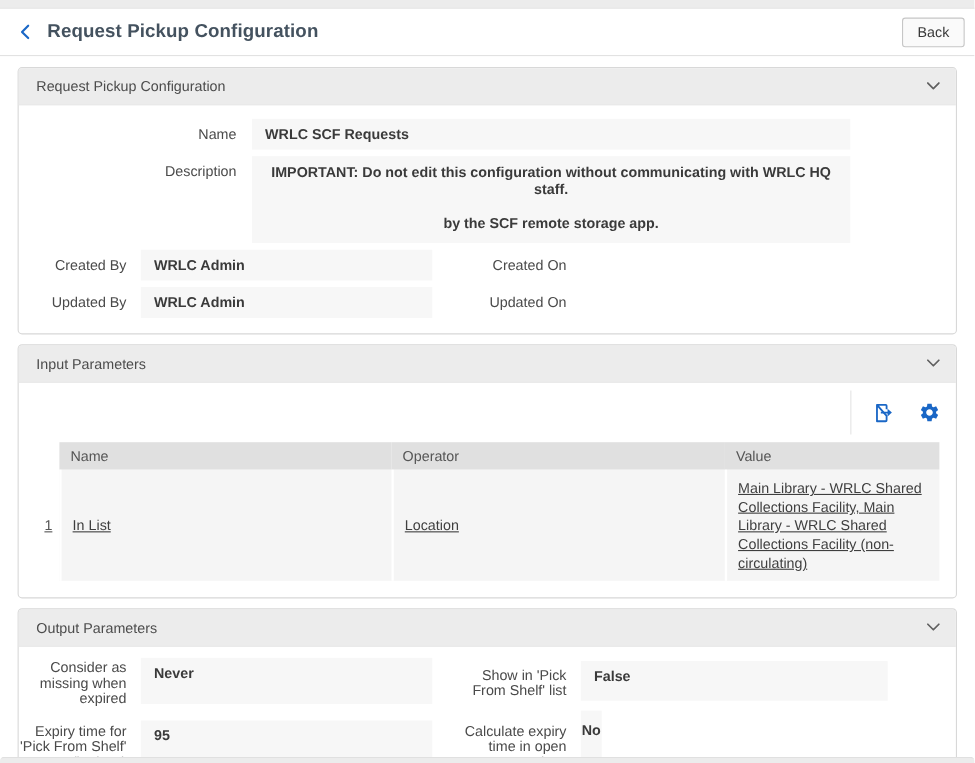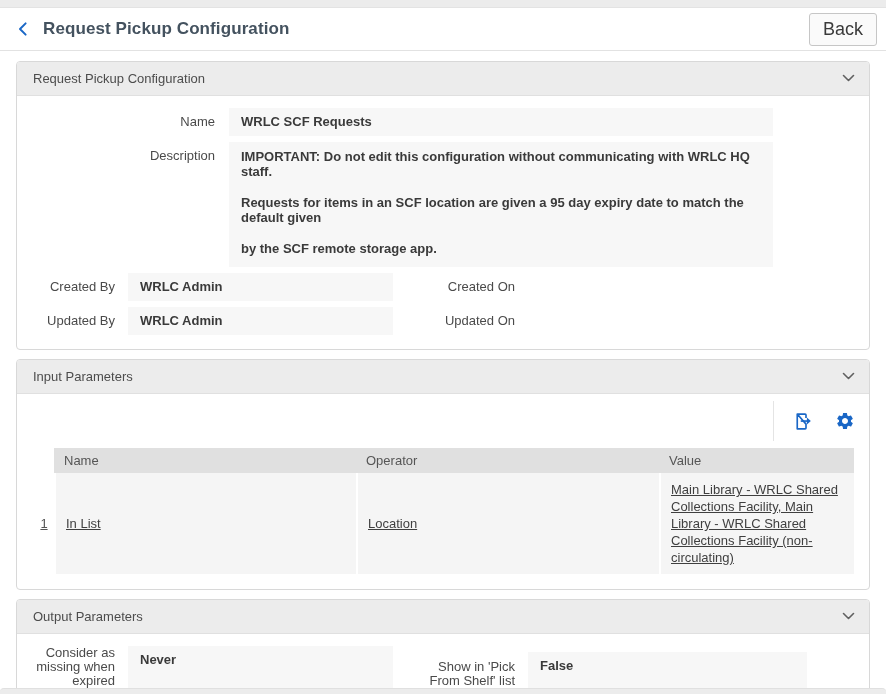--- a/index.html
+++ b/index.html
@@ -18,21 +18,21 @@
 
   
   .page-header {
     height:43px; display:flex; align-items:center;
     padding:0 9px 0 12px; border-bottom:1px solid #e2e2e2; background:#fff;
   }
   .back-chev { width:22px; height:22px; display:flex; align-items:center; justify-content:center;
     background:none; border:none; cursor:pointer; }
   .page-title { font-size:17px; font-weight:700; color:#44525f; margin-left:9px; letter-spacing:.1px; }
   .back-btn {
-    margin-left:auto; font-family:inherit; font-size:18px; color:#3a3a3a;
+    margin-left:auto; font-family:inherit; font-size:13px; color:#3a3a3a;
     background:#fafafa; border:1px solid #c6c6c6; border-radius:3px;
     padding:5px 13px; cursor:pointer;
   }
 
   main { padding:10px 16px 0; }
 
   
   .card { border:1px solid #d8d8d8; border-radius:4px; background:#fff; margin-bottom:9px; }
   .card-header {
     background:#ececec; border-radius:3px 3px 0 0; border-bottom:1px solid #e0e0e0;
@@ -45,42 +45,42 @@
   .card-body { padding:12px 0 8px; }
   .frow { display:flex; align-items:flex-start; margin-bottom:6px; }
   .lbl { text-align:right; padding-top:6px; line-height:15px; color:#4a4a4a; }
   .lblW { width:198px; }
   .lblA { width:98px; }
   .lblB { width:122px; padding-left:28px; }
   .valbox { background:#f7f7f7; padding:6px 12px; font-weight:700; color:#3a3a3a; line-height:16px; min-height:28px; }
   .valW { margin-left:14px; width:544px; }
   .valA { margin-left:13px; width:265px; }
   .valB { margin-left:13px; width:279px; }
-  .desc { padding:7px 12px; }
+  .desc { padding:7px 12px;text-align:center; }
   .desc p { line-height:15px; margin:0 0 16px; font-weight:700; color:#3a3a3a; }
   .desc p:last-child { margin-bottom:4px; }
 
   
   .toolbar { display:flex; align-items:center; justify-content:flex-end; padding:14px 14px; }
   .toolbar .vdiv { width:1px; height:40px; background:#e4e4e4; margin:-7px 18px -7px 0; }
   .icon-btn { background:none; border:none; cursor:pointer; padding:0; display:flex; align-items:center; }
   .icon-btn + .icon-btn { margin-left:22px; }
 
   .ptable { margin:0 15px 15px 17px; }
   .trow { display:grid; grid-template-columns:20px 302px 303px 1fr; }
   .thead .tc { background:#e0e0e0; color:#555; padding:5px 10px; }
   .thead .tnum { background:transparent; }
   .tbody .tc { background:#f5f5f5; padding:8px 4px 8px 10px; min-height:80px; display:flex; align-items:center; line-height:17px; color:#3f3f3f;text-decoration:underline; }
   .tbody .tc + .tc { border-left:2px solid #fff; }
   .tbody .tnum { background:#fff; border-left:none !important; justify-content:center; padding:8px 2px; color:#555; }
   .tc.vtop { align-items:center; }
 
   
   .out-body { padding:8px 0 12px; }
-  .out-row { display:flex; align-items:flex-end; margin-bottom:4px; }
+  .out-row { display:flex; align-items:center; margin-bottom:4px; }
   .lbl3 { padding-top:4px; line-height:14px; }
   .valNever { min-height:42px; }
   .valFalse { min-height:36px; }
   .val95 { min-height:44px; }
   .valNarrow {
     margin-left:13px; width:19px; background:#f7f7f7; font-weight:700; color:#3a3a3a;
     text-align:center; word-break:break-all; line-height:29px; padding:3px 0; min-height:62px;
   }
 </style>
 </head>
@@ -111,21 +111,20 @@
     </div>
     <div class="card-body">
       <div class="frow">
         <div class="lbl lblW">Name</div>
         <div class="valbox valW">WRLC SCF Requests</div>
       </div>
       <div class="frow">
         <div class="lbl lblW">Description</div>
         <div class="valbox valW desc">
           <p>IMPORTANT: Do not edit this configuration without communicating with WRLC HQ staff.</p>
-          <p>Requests for items in an SCF location are given a 95 day expiry date to match the default given</p>
           <p>by the SCF remote storage app.</p>
         </div>
       </div>
       <div class="frow">
         <div class="lbl lblA">Created By</div>
         <div class="valbox valA">WRLC Admin</div>
         <div class="lbl lblB">Created On</div>
       </div>
       <div class="frow">
         <div class="lbl lblA">Updated By</div>

